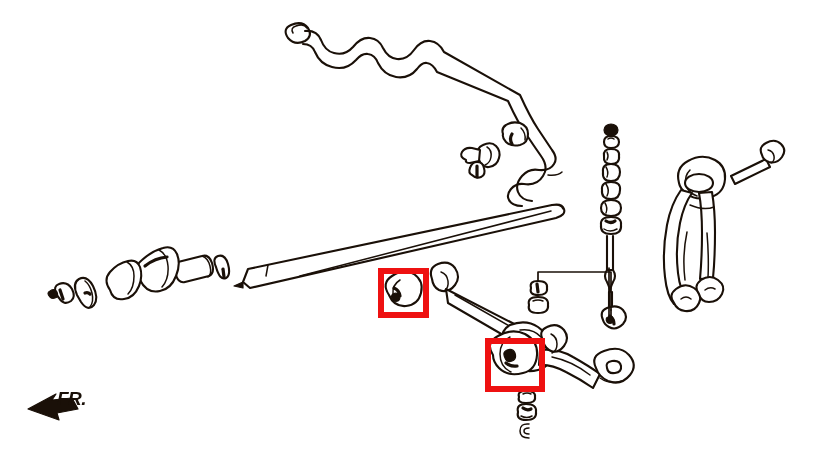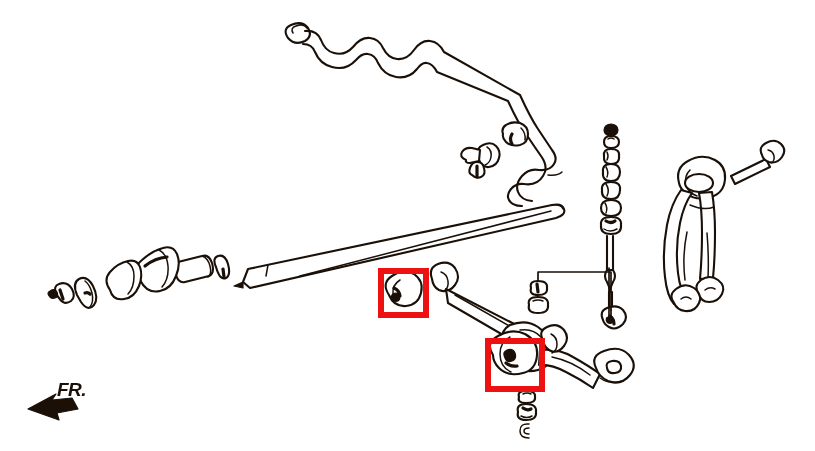--- a/index.html
+++ b/index.html
@@ -420,15 +420,15 @@
                              L78 409 z"></path>
     </g>
 
     <g>
       <rect x="381" y="271" width="45" height="44" fill="none" stroke="#ee1111" stroke-width="6"></rect>
       <rect x="488" y="341" width="54" height="48" fill="none" stroke="#ee1111" stroke-width="6"></rect>
     </g>
 
   </svg>
 
-  <div class="fr-label" style="top: 379px;">FR.</div>
+  <div class="fr-label" style="top: 388px;">FR.</div>
 
 </div>
 
 </body></html>

